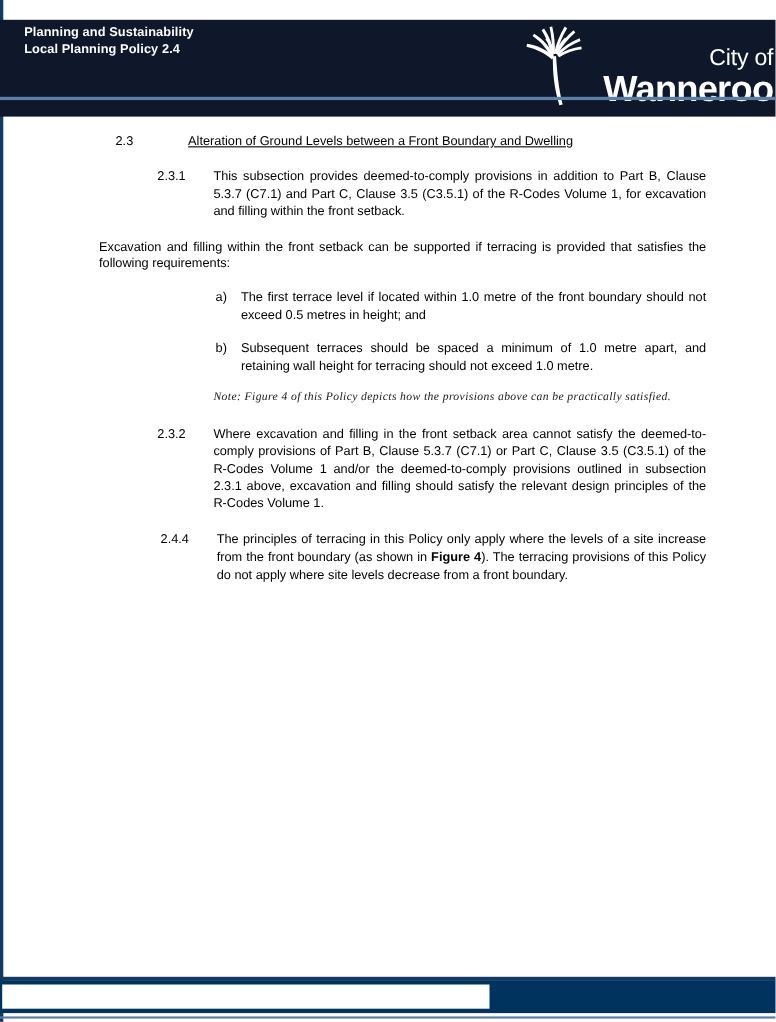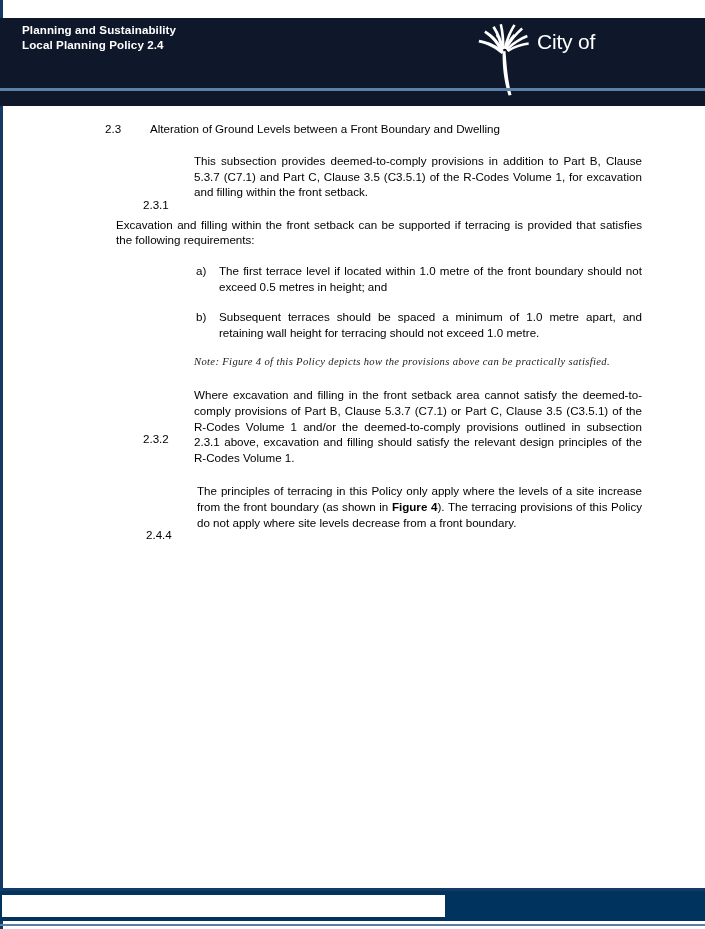--- a/index.html
+++ b/index.html
@@ -85,22 +85,23 @@
   .logo-mark {
     position: absolute;
     left: 0;
     top: 0;
     width: 66px;
     height: 78px;
   }
   .logo-text {
     position: absolute;
     left: 62px;
-    top: 9px;
+    top: 20px;
     width: 166px;
+    text-align: right;
   }
   .logo-city {
     color: #ffffff;
     font-size: 21px;
     line-height: 24px;
     font-weight: normal;
     letter-spacing: -0.2px;
     white-space: nowrap;
   }
   .logo-wanneroo {
@@ -128,51 +129,51 @@
     font-size: 11.6px;
     color: #000000;
   }
   .sec-heading .num {
     position: absolute;
     left: 105px;
     top: 0;
   }
   .sec-heading .ttl {
     display: inline-block;
-    margin-left: 45px;
+    margin-left: 66px;
+    text-decoration: underline;
   }
 
   .clause {
     position: relative;
     margin-top: 18px;
     padding-left: 194px;
     padding-right: 27px;
     font-size: 11.6px;
     line-height: 15.6px;
     color: #000000;
     text-align: justify;
   }
   .clause .cnum {
     position: absolute;
     left: 143px;
     top: 0;
     width: 48px;
     text-align: left;
-    margin-top: 44px;
   }
   .clause.wide-num {
     padding-left: 197px;
   }
   .clause.wide-num .cnum {
     left: 146px;
   }
 
   .para {
     margin-top: 17px;
-    padding-left: 116px;
+    padding-left: 90px;
     padding-right: 27px;
     font-size: 11.6px;
     line-height: 15.6px;
     color: #000000;
     text-align: justify;
   }
 
   .alpha-item {
     position: relative;
     margin-top: 15px;
@@ -267,20 +268,21 @@
             <path d="M32.8 29.4 C38.4 23.6 45.2 19.2 52.8 16.2 L51.9 13.8 C43.9 17.0 36.7 21.8 30.8 28.0 Z"></path>
             <path d="M33.4 31.0 C39.6 27.2 46.4 24.8 53.8 23.8 L53.5 21.3 C45.6 22.4 38.3 25.0 31.7 29.2 Z"></path>
 
             <path d="M29.6 27.6 C28.0 22.2 25.6 17.6 22.2 13.6 L20.8 14.8 C23.9 18.6 26.1 23.0 27.5 28.1 Z"></path>
             <path d="M31.4 27.4 C33.6 22.2 36.4 18.0 40.0 14.4 L38.7 13.0 C34.9 16.8 32.0 21.4 29.7 26.9 Z"></path>
           </g>
         </svg>
       </div>
       <div class="logo-text">
         <div class="logo-city">City of</div>
+        <div class="logo-wanneroo">Wanneroo</div>
       </div>
     </div>
   </div>
   <div class="header-rule"></div>
 
   <div class="content">
 
     <div class="sec-heading">
       <span class="num">2.3</span>
       <span class="ttl">Alteration of Ground Levels between a Front Boundary and Dwelling</span>

